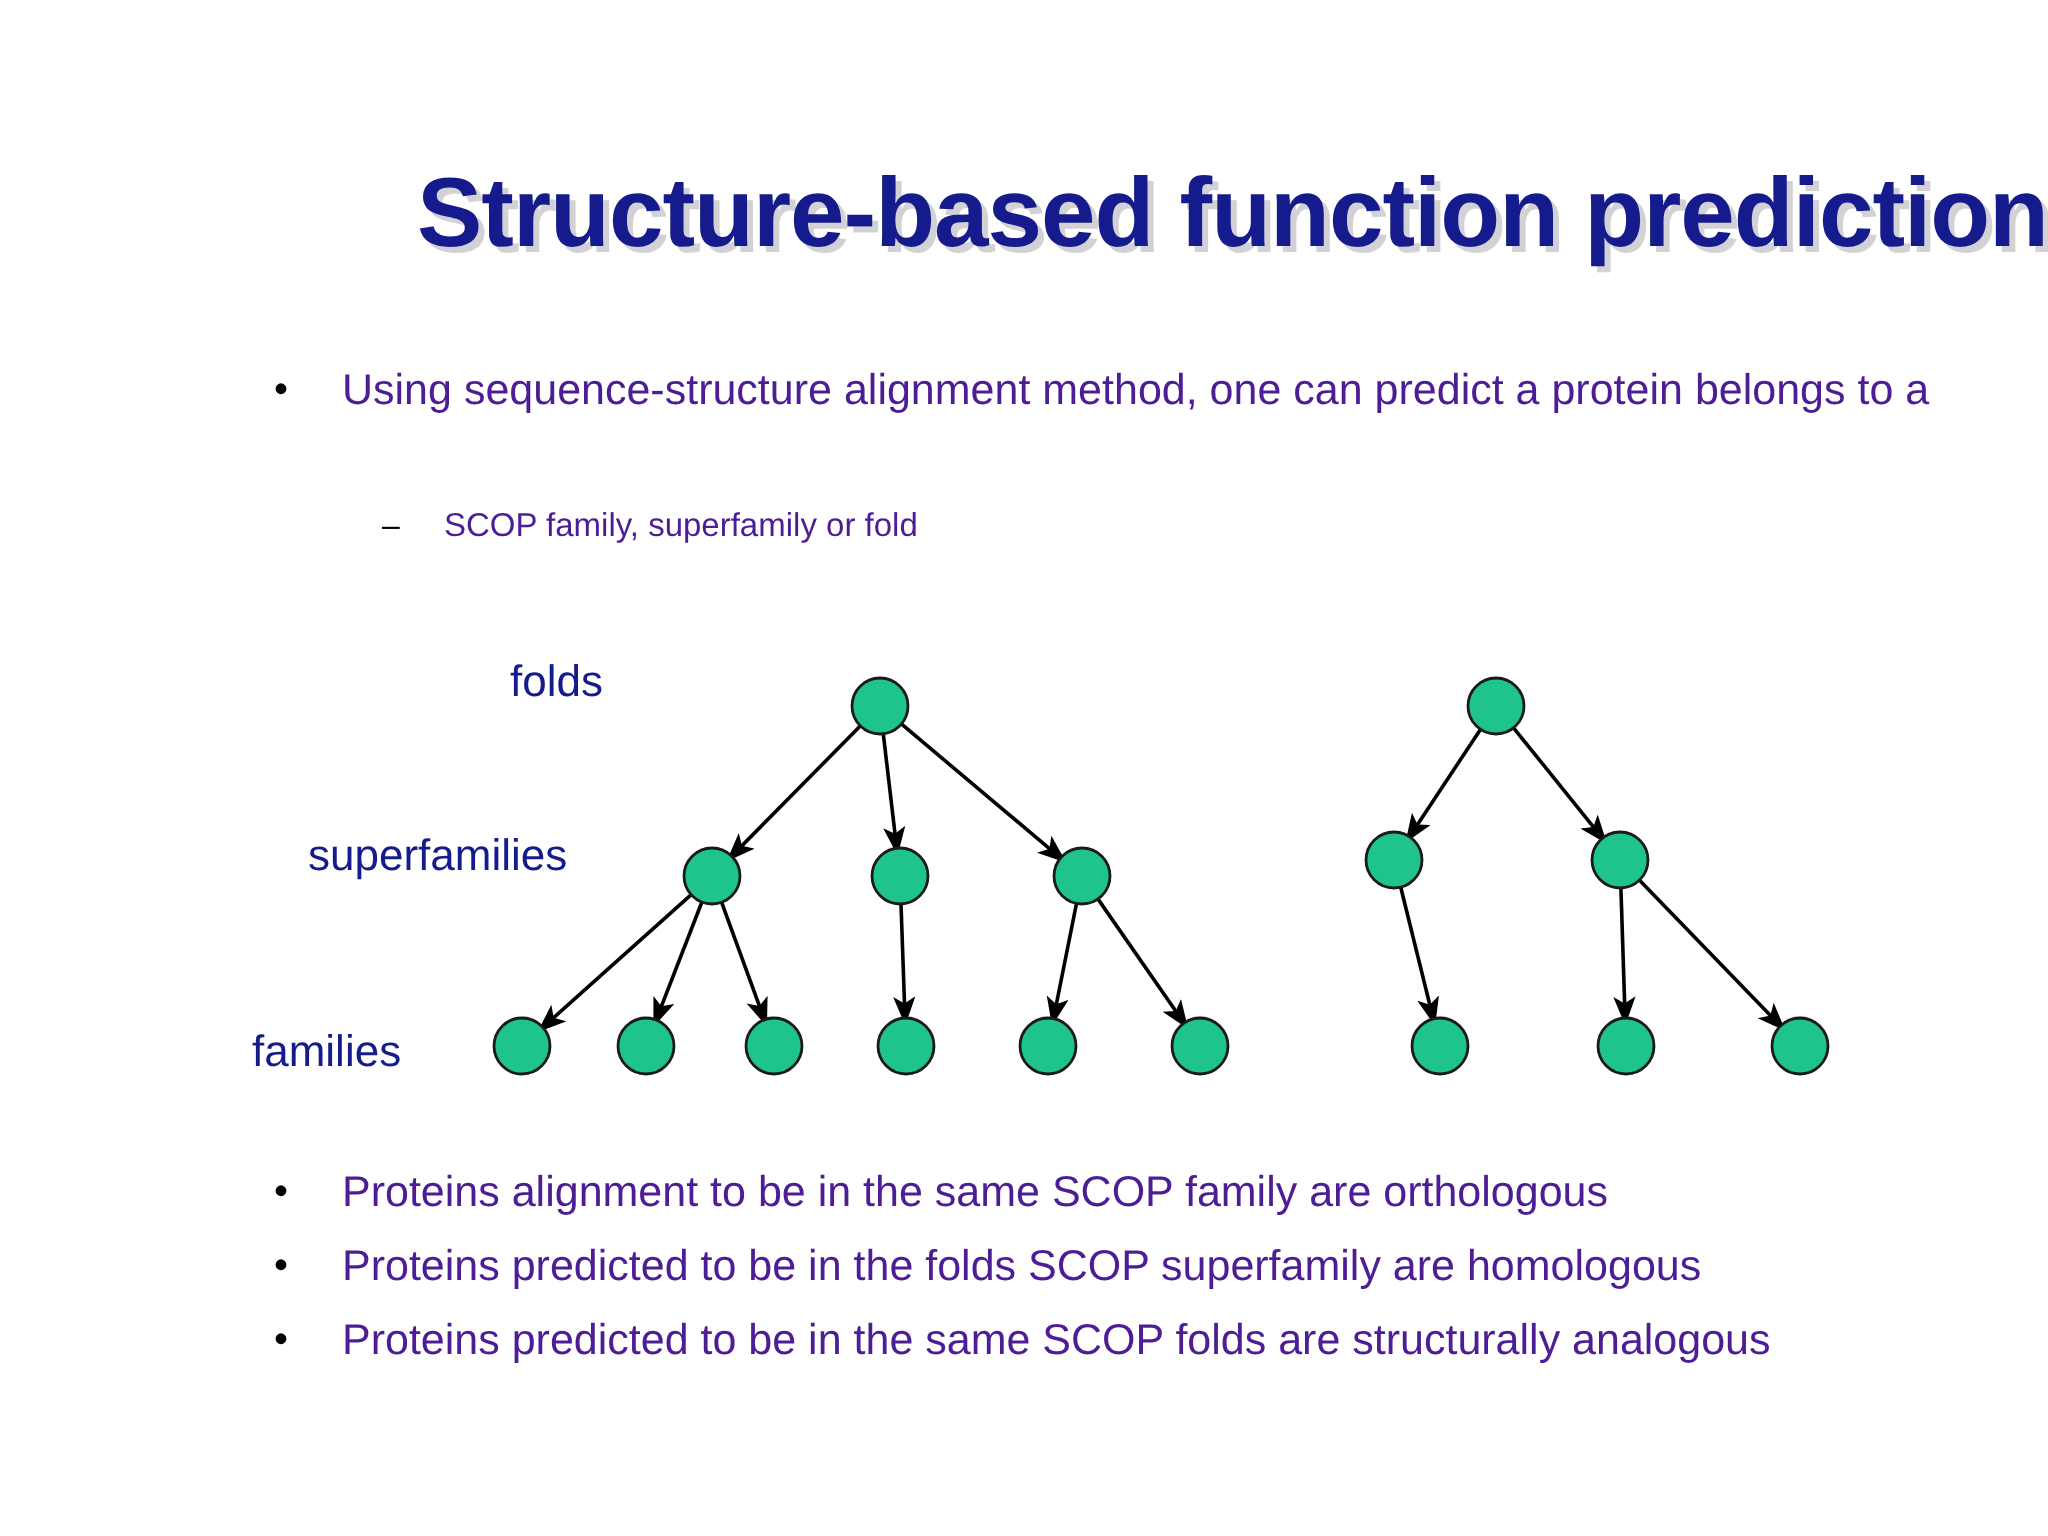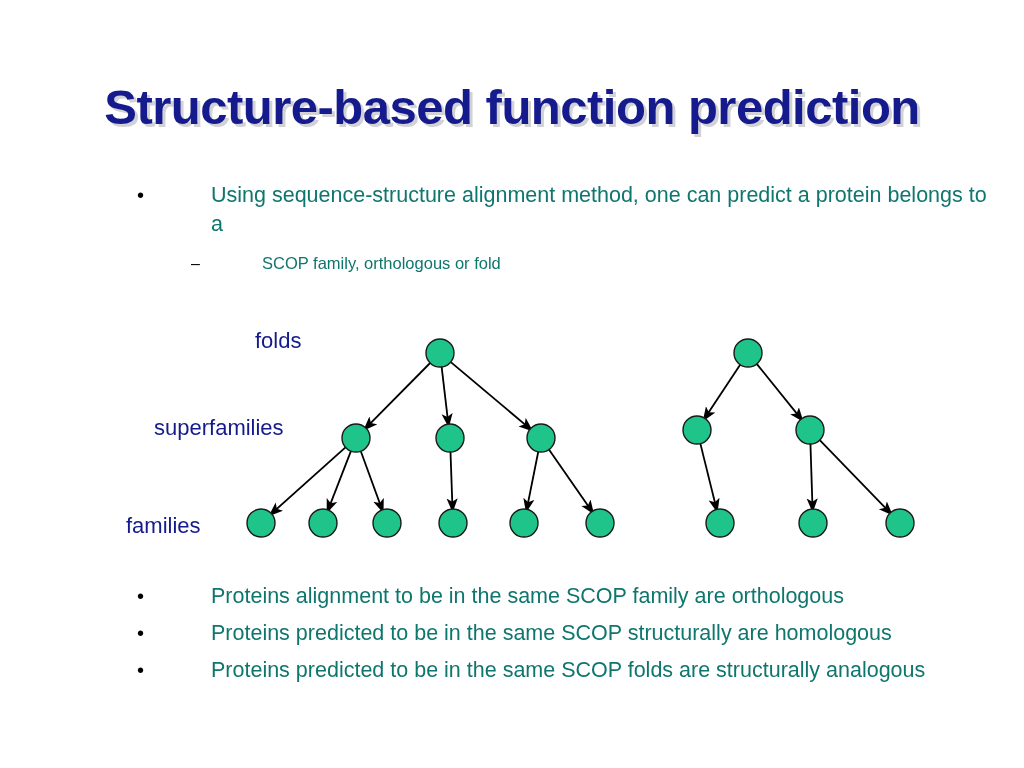--- a/index.html
+++ b/index.html
@@ -23,21 +23,21 @@
     width: 1024px;
     height: 768px;
   }
 
   
   #slide-title {
     position: absolute;
     left: 0;
     top: 82px;
     width: 1024px;
-    text-align: center;
+    text-align: right;
     font-size: 49px;
     font-weight: bold;
     line-height: 1.05;
     letter-spacing: -0.5px;
     color: #151b8c;
     text-shadow: 3px 3px 0 #d2d2d6;
     white-space: nowrap;
   }
 
   
@@ -46,22 +46,21 @@
     display: flex;
     align-items: flex-start;
   }
   .bullet-marker {
     flex: 0 0 auto;
     color: #000000;
     text-align: left;
   }
   .bullet-text {
     flex: 1 1 auto;
-    color: #0f766e;
-    margin-left: 40px;
+    color: #4c1d95;
   }
 
   
   .lvl1 {
     font-size: 21.5px;
     line-height: 29px;
   }
   .lvl1 .bullet-marker {
     width: 34px;
     font-size: 20px;
@@ -110,21 +109,21 @@
 
   <div id="slide-title">Structure-based function prediction</div>
 
   <div class="bullet-row lvl1" id="bullet-top">
     <span class="bullet-marker">•</span>
     <span class="bullet-text">Using sequence-structure alignment method, one can predict a protein belongs to a</span>
   </div>
 
   <div class="bullet-row lvl2" id="bullet-sub">
     <span class="bullet-marker">–</span>
-    <span class="bullet-text">SCOP family, orthologous or fold</span>
+    <span class="bullet-text">SCOP family, superfamily or fold</span>
   </div>
 
   <div id="diagram">
     <svg id="diagram-svg" viewBox="0 0 1024 250" xmlns="http://www.w3.org/2000/svg">
       <defs>
         <marker id="arrowhead" markerWidth="9" markerHeight="9" refX="7.6" refY="3.1" orient="auto" markerUnits="strokeWidth">
           <path d="M0,0 L8,3.1 L0,6.2 L1.9,3.1 z" fill="#000000"></path>
         </marker>
       </defs>
       <g id="edge-layer">
@@ -169,21 +168,21 @@
     </svg>
   </div>
 
   <div class="bullet-row lvl1" id="bullet-ortho">
     <span class="bullet-marker">•</span>
     <span class="bullet-text">Proteins alignment to be in the same SCOP family are orthologous</span>
   </div>
 
   <div class="bullet-row lvl1" id="bullet-homo">
     <span class="bullet-marker">•</span>
-    <span class="bullet-text">Proteins predicted to be in the same SCOP structurally are homologous</span>
+    <span class="bullet-text">Proteins predicted to be in the folds SCOP superfamily are homologous</span>
   </div>
 
   <div class="bullet-row lvl1" id="bullet-analog">
     <span class="bullet-marker">•</span>
     <span class="bullet-text">Proteins predicted to be in the same SCOP folds are structurally analogous</span>
   </div>
 
 </div>
 
 </body></html>

